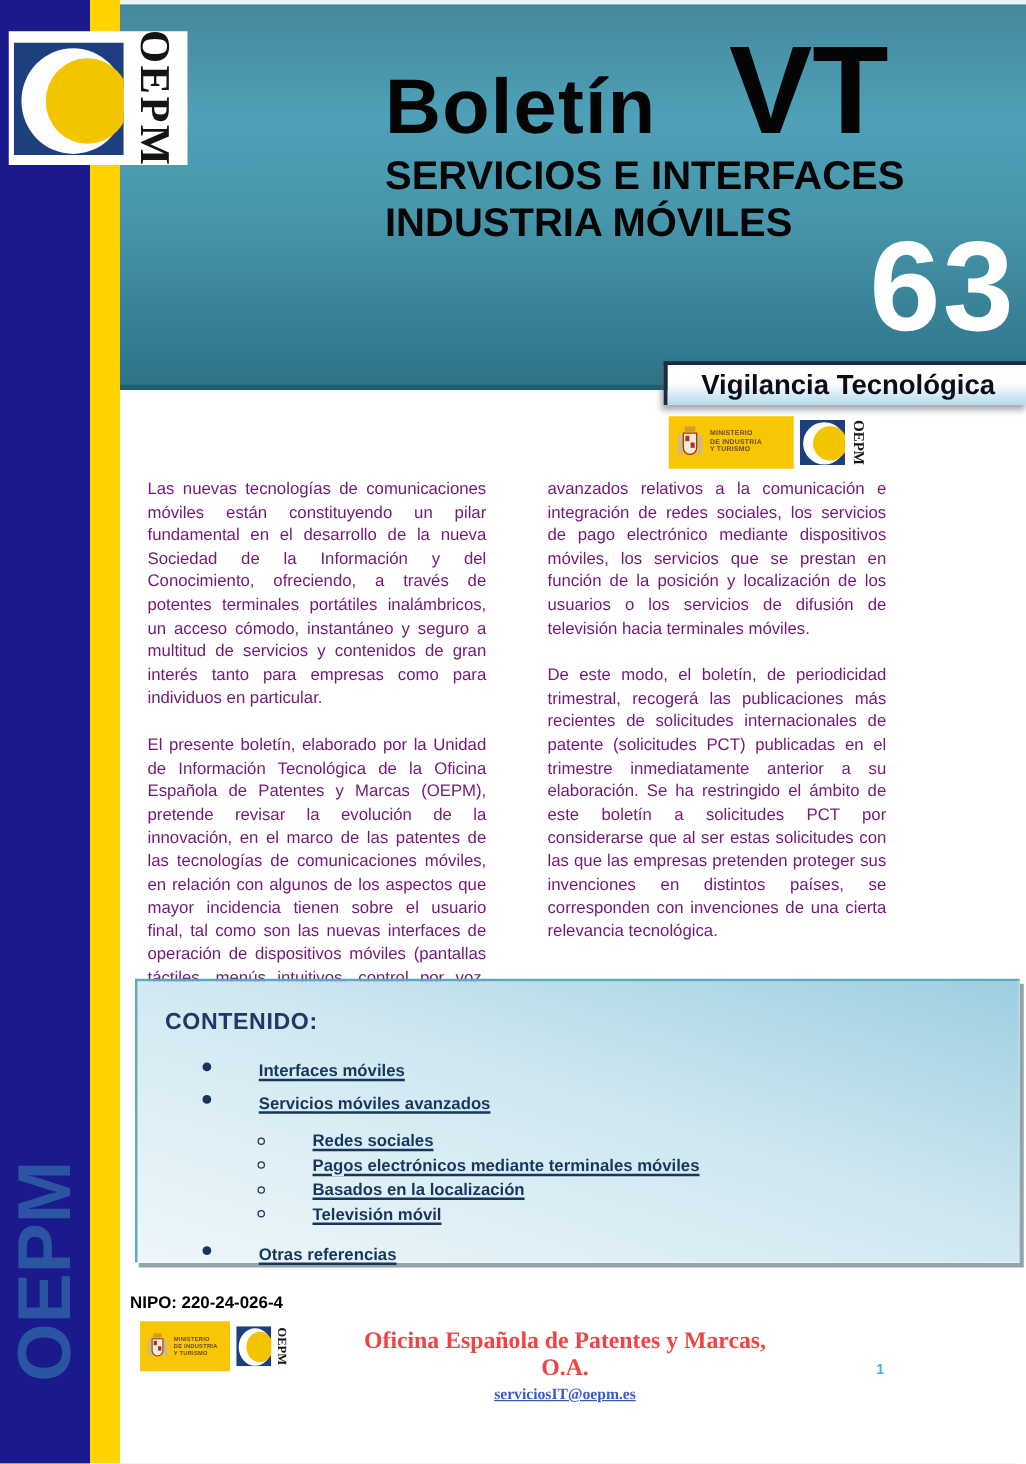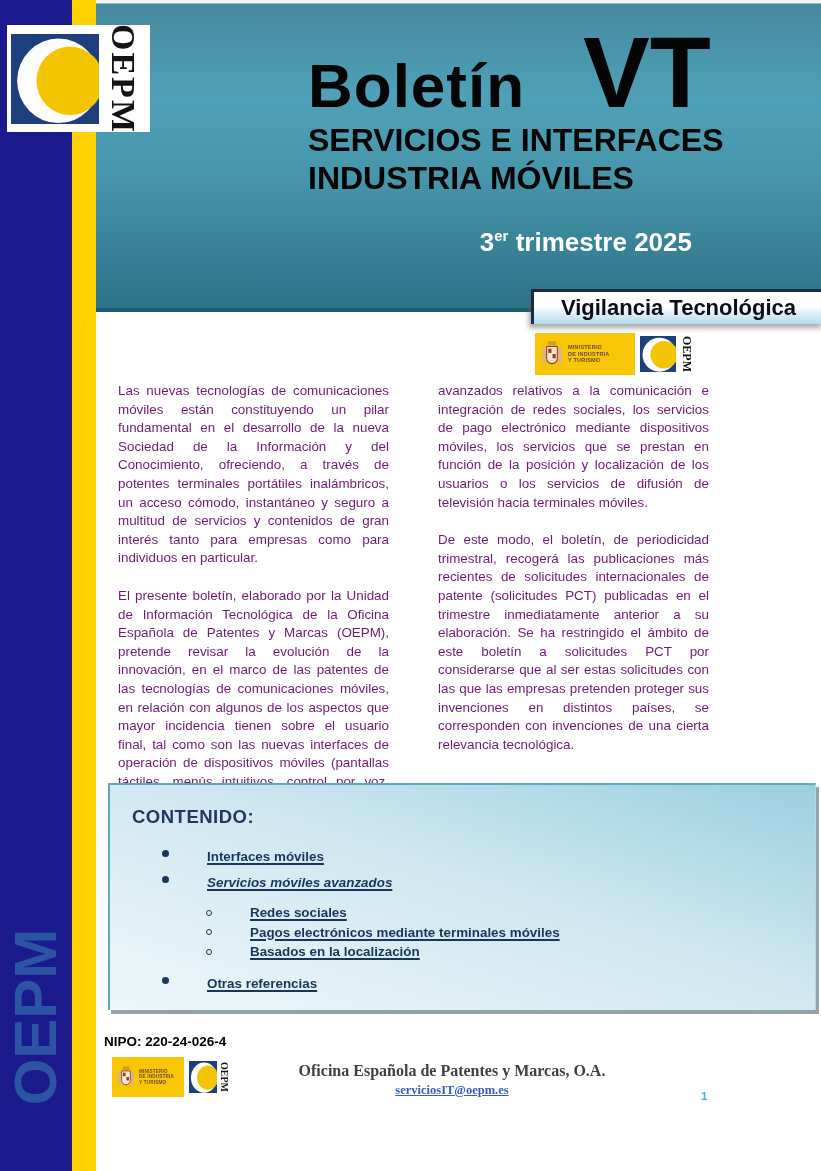--- a/index.html
+++ b/index.html
@@ -62,37 +62,37 @@
   .contenido {
     position:absolute; left:108px; top:783px; width:708px; height:227px;
     background:linear-gradient(to top right,#eef7fa 0%,#cfe7f1 55%,#9ccfe0 100%);
     border-top:2px solid #5da9be; border-left:2px solid #5da9be; border-right:1px solid #b6d6e2;
     box-shadow:3px 4px 0 rgba(120,140,150,.8);
   }
   .contenido h2 { margin:21px 0 0 22px; font-size:18.5px; letter-spacing:.5px; color:#1f3864; }
   .toc { list-style:none; }
   .toc-l1 { margin-left:52px; margin-top:20px; }
   .toc-l1 li, .toc-l2 li, .toc-last { display:flex; align-items:center; }
-  .toc-l1 li + li { margin-top:9px;font-style:italic; }
+  .toc-l1 li + li { margin-top:9px; }
   .b1 { width:7px; height:7px; border-radius:50%; background:#17365d; margin-right:14px; flex:0 0 auto; position:relative; top:-3px; }
   .b2 { width:6px; height:6px; border-radius:50%; border:1.5px solid #17365d; margin-right:14px; flex:0 0 auto; }
   .toc-l2 { margin-left:96px; margin-top:13px; }
   .toc-l2 li + li { margin-top:2.5px;text-align:center; }
   .toc-last { margin-left:52px; margin-top:15px; }
   .cl { font-size:13.4px; font-weight:bold; color:#17365d; text-decoration:underline; text-decoration-thickness:1.5px; text-underline-offset:2px; line-height:17px; cursor:pointer;padding-left:24px; }
   
   .nipo { position:absolute; left:104px; top:1034px; font-size:13.5px; font-weight:bold; color:#000; }
   .footer-logos { position:absolute; left:112px; top:1057px; display:flex; gap:2px; }
   .footer-logos .ministry { width:72px; height:40px; }
   .footer-logos .ministry .mtext { font-size:4.6px; }
   .footer-logos .minibox { width:54px; height:40px; }
   .footer-logos .minibox svg.emblem { width:28px; height:32px; margin-left:3px; }
   .footer-logos .minibox .oepm-vert { font-size:10px; margin-left:2px; }
   .footer-center { position:absolute; left:287px; top:1062px; width:330px; text-align:center; font-family:"Liberation Serif", serif; }
-  .footer-org { font-size:16px; font-weight:bold; color:#404040; }
+  .footer-org { font-size:19px; font-weight:bold; color:#ef4444; }
   .footer-email { display:inline-block; margin-top:2px; font-size:12.5px; font-weight:bold; color:#3a5bc7; text-decoration:underline; cursor:pointer; }
   .pagenum { position:absolute; left:701px; top:1090px; font-size:11.5px; font-weight:bold; color:#45b1ec; }
 </style>
 </head>
 <body>
 
 <div class="page">
 
   <div class="bar-navy"></div>
   <div class="bar-yellow"></div>
@@ -100,21 +100,21 @@
 
   <div class="header">
     <div class="title-row">
       <span class="title-main">Boletín</span>
       <span class="title-abbr">VT</span>
     </div>
     <div class="subtitle">
       <div>SERVICIOS E INTERFACES</div>
       <div>INDUSTRIA MÓVILES</div>
     </div>
-    <div class="trimestre"><span>3</span><sup>er</sup><span> trimestre 2025</span></div>
+    <div class="issue-number">63</div>
   </div>
 
   <div class="logo-main">
     <svg class="emblem" viewBox="0 0 100 100" preserveAspectRatio="none">
       <rect width="100" height="100" fill="#1d3f7d"></rect>
       <circle cx="54" cy="52" r="47" fill="#fdfdfd"></circle>
       <circle cx="67" cy="52" r="38" fill="#f2c500"></circle>
     </svg>
     <span class="oepm-vert">OEPM</span>
   </div>
@@ -176,20 +176,24 @@
         <a class="cl">Redes sociales</a>
       </li>
       <li>
         <span class="b2"></span>
         <a class="cl">Pagos electrónicos mediante terminales móviles</a>
       </li>
       <li>
         <span class="b2"></span>
         <a class="cl">Basados en la localización</a>
       </li>
+      <li>
+        <span class="b2"></span>
+        <a class="cl">Televisión móvil</a>
+      </li>
     </ul>
     <div class="toc-last">
       <span class="b1"></span>
       <a class="cl">Otras referencias</a>
     </div>
   </div>
 
   <div class="nipo">NIPO: 220-24-026-4</div>
 
   <div class="footer-logos">

